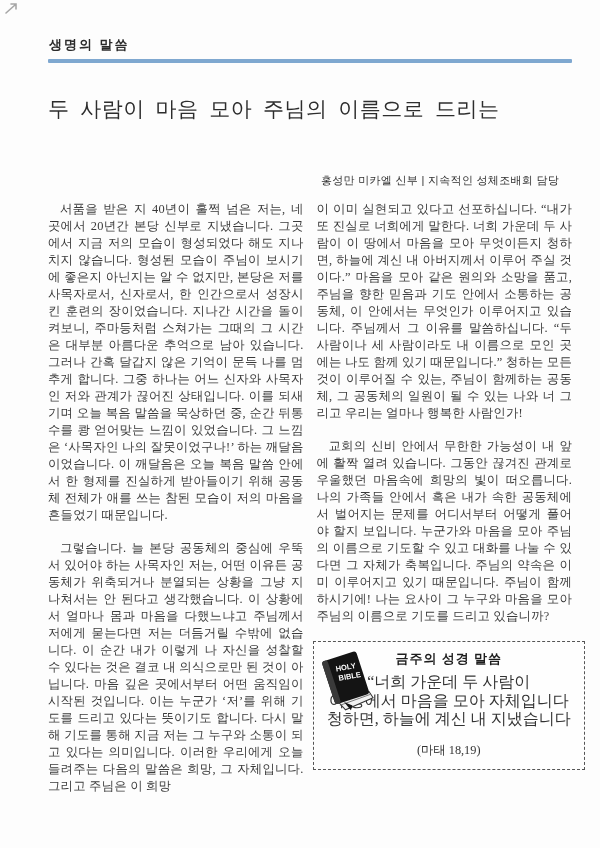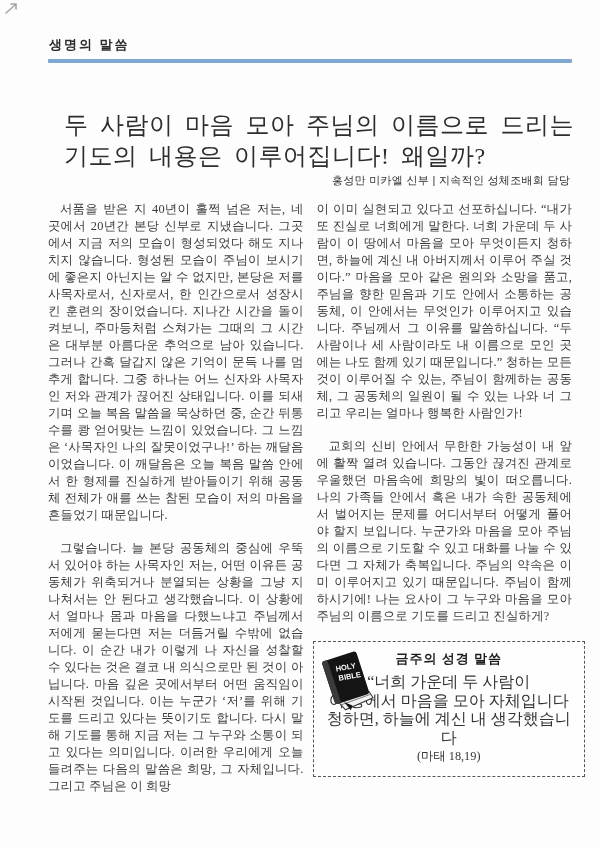--- a/index.html
+++ b/index.html
@@ -21,28 +21,28 @@
     color:#2b2b2b;
   }
   .header-rule {
     position:absolute; left:48px; top:59px;
     width:524px; height:4px;
     border-radius:1px;
   }
 
   .article-title {
     position:absolute; left:48px; top:94px; width:512px;
-    margin:16px;
-    font-size:24px; line-height:31px; font-weight:500;
+    margin:0;
+    font-size:21px; line-height:31px; font-weight:500;
     letter-spacing:.5px; word-spacing:5px;
     color:#2d2d2d;
   }
 
   .byline {
-    position:absolute; right:30px; top:173px;
+    position:absolute; right:41px; top:173px;
     font-family:"Liberation Sans", sans-serif;
     font-size:11px; color:#2f2f2f; letter-spacing:.3px;
   }
 
   .columns {
     position:absolute; left:48px; top:201px; width:524px;
     display:flex; gap:13px;
   }
   .col { flex:1; min-width:0; }
   .col p {
@@ -63,67 +63,66 @@
     background:#fefefe;
   }
   .scripture-title {
     font-family:Liberation Serif, serif;
     font-weight:bold; font-size:13px; color:#1d1d1d;
     letter-spacing:1px;
     margin-bottom:5px;
   }
   .scripture-quote { font-size:16px; line-height:18.5px; color:#333; }
   .scripture-quote .q-line { display:block; }
-  .scripture-citation { font-size:12.3px; line-height:18.5px; color:#333; }
+  .scripture-citation { font-size:12.3px; line-height:18.5px; color:#333;margin-top:12px; }
   .bible-icon { position:absolute; left:6px; top:8px; }
 </style>
 </head>
 <body style="background: rgb(253, 253, 253);">
 
 <div class="page">
 
   <svg class="corner-mark" width="16" height="14" viewBox="0 0 16 14">
     <path d="M2 11 L11 3 M7 2 L12 2 L12 7" stroke="#8a8a8a" stroke-width="1.6" fill="none" stroke-linecap="round"></path>
   </svg>
 
   <div class="section-label">생명의 말씀</div>
   <div class="header-rule" style="background: rgb(127, 168, 208);"></div>
 
   <h1 class="article-title">
     <span>두 사람이 마음 모아 주님의 이름으로 드리는</span><br>
-    <span>기도의 내용은 이루어집니다! 왜일까?</span>
   </h1>
 
   <div class="byline">홍성만 미카엘 신부 | 지속적인 성체조배회 담당</div>
 
   <div class="columns">
     <div class="col">
       <p class="indent">서품을 받은 지 40년이 훌쩍 넘은 저는, 네 곳에서 20년간 본당 신부로 지냈습니다. 그곳에서 지금 저의 모습이 형성되었다 해도 지나치지 않습니다. 형성된 모습이 주님이 보시기에 좋은지 아닌지는 알 수 없지만, 본당은 저를 사목자로서, 신자로서, 한 인간으로서 성장시킨 훈련의 장이었습니다. 지나간 시간을 돌이켜보니, 주마등처럼 스쳐가는 그때의 그 시간은 대부분 아름다운 추억으로 남아 있습니다. 그러나 간혹 달갑지 않은 기억이 문득 나를 멈추게 합니다. 그중 하나는 어느 신자와 사목자인 저와 관계가 끊어진 상태입니다. 이를 되새기며 오늘 복음 말씀을 묵상하던 중, 순간 뒤통수를 쾅 얻어맞는 느낌이 있었습니다. 그 느낌은 ‘사목자인 나의 잘못이었구나!’ 하는 깨달음이었습니다. 이 깨달음은 오늘 복음 말씀 안에서 한 형제를 진실하게 받아들이기 위해 공동체 전체가 애를 쓰는 참된 모습이 저의 마음을 흔들었기 때문입니다.</p>
       <p class="indent">그렇습니다. 늘 본당 공동체의 중심에 우뚝 서 있어야 하는 사목자인 저는, 어떤 이유든 공동체가 위축되거나 분열되는 상황을 그냥 지나쳐서는 안 된다고 생각했습니다. 이 상황에서 얼마나 몸과 마음을 다했느냐고 주님께서 저에게 묻는다면 저는 더듬거릴 수밖에 없습니다. 이 순간 내가 이렇게 나 자신을 성찰할 수 있다는 것은 결코 내 의식으로만 된 것이 아닙니다. 마음 깊은 곳에서부터 어떤 움직임이 시작된 것입니다. 이는 누군가 ‘저’를 위해 기도를 드리고 있다는 뜻이기도 합니다. 다시 말해 기도를 통해 지금 저는 그 누구와 소통이 되고 있다는 의미입니다. 이러한 우리에게 오늘 들려주는 다음의 말씀은 희망, 그 자체입니다. 그리고 주님은 이 희망</p>
     </div>
     <div class="col">
       <p>이 이미 실현되고 있다고 선포하십니다. “내가 또 진실로 너희에게 말한다. 너희 가운데 두 사람이 이 땅에서 마음을 모아 무엇이든지 청하면, 하늘에 계신 내 아버지께서 이루어 주실 것이다.” 마음을 모아 같은 원의와 소망을 품고, 주님을 향한 믿음과 기도 안에서 소통하는 공동체, 이 안에서는 무엇인가 이루어지고 있습니다. 주님께서 그 이유를 말씀하십니다. “두 사람이나 세 사람이라도 내 이름으로 모인 곳에는 나도 함께 있기 때문입니다.” 청하는 모든 것이 이루어질 수 있는, 주님이 함께하는 공동체, 그 공동체의 일원이 될 수 있는 나와 너 그리고 우리는 얼마나 행복한 사람인가!</p>
-      <p class="indent">교회의 신비 안에서 무한한 가능성이 내 앞에 활짝 열려 있습니다. 그동안 끊겨진 관계로 우울했던 마음속에 희망의 빛이 떠오릅니다. 나의 가족들 안에서 혹은 내가 속한 공동체에서 벌어지는 문제를 어디서부터 어떻게 풀어야 할지 보입니다. 누군가와 마음을 모아 주님의 이름으로 기도할 수 있고 대화를 나눌 수 있다면 그 자체가 축복입니다. 주님의 약속은 이미 이루어지고 있기 때문입니다. 주님이 함께 하시기에! 나는 요사이 그 누구와 마음을 모아 주님의 이름으로 기도를 드리고 진실하게?</p>
+      <p class="indent">교회의 신비 안에서 무한한 가능성이 내 앞에 활짝 열려 있습니다. 그동안 끊겨진 관계로 우울했던 마음속에 희망의 빛이 떠오릅니다. 나의 가족들 안에서 혹은 내가 속한 공동체에서 벌어지는 문제를 어디서부터 어떻게 풀어야 할지 보입니다. 누군가와 마음을 모아 주님의 이름으로 기도할 수 있고 대화를 나눌 수 있다면 그 자체가 축복입니다. 주님의 약속은 이미 이루어지고 있기 때문입니다. 주님이 함께 하시기에! 나는 요사이 그 누구와 마음을 모아 주님의 이름으로 기도를 드리고 있습니까?</p>
 
       <div class="scripture-box">
         <svg class="bible-icon" width="54" height="64" viewBox="0 0 54 64">
           <g transform="rotate(-18 27 32)">
             <path d="M13 49 L45 48 L47 55 L17 58 Z" fill="#f2f2f2" stroke="#333" stroke-width="1"></path>
             <path d="M13 52 L45 51" stroke="#555" stroke-width="0.7" fill="none"></path>
             <rect x="9" y="5" width="36" height="45" rx="3" fill="#141414"></rect>
             <rect x="9" y="5" width="6" height="45" rx="2.5" fill="#3a3a3a"></rect>
             <path d="M18 50 L22 60 L25 56" fill="#141414"></path>
             <text x="30" y="20" font-size="7.5" font-family="Liberation Sans, sans-serif" font-weight="bold" fill="#ffffff" text-anchor="middle" transform="rotate(8 30 20)">HOLY</text>
             <text x="31" y="30" font-size="7.5" font-family="Liberation Sans, sans-serif" font-weight="bold" fill="#ffffff" text-anchor="middle" transform="rotate(8 31 30)">BIBLE</text>
           </g>
         </svg>
         <div class="scripture-title">금주의 성경 말씀</div>
         <div class="scripture-quote">
           <span class="q-line">“너희 가운데 두 사람이</span>
           <span class="q-line">이 땅에서 마음을 모아 자체입니다</span>
-          <span class="q-line">청하면, 하늘에 계신 내 생각했습니다</span>
+          <span class="q-line">청하면, 하늘에 계신 내 지냈습니다</span>
         </div>
         <div class="scripture-citation">(마태 18,19)</div>
       </div>
     </div>
   </div>
 
 </div>
 
 </body></html>

